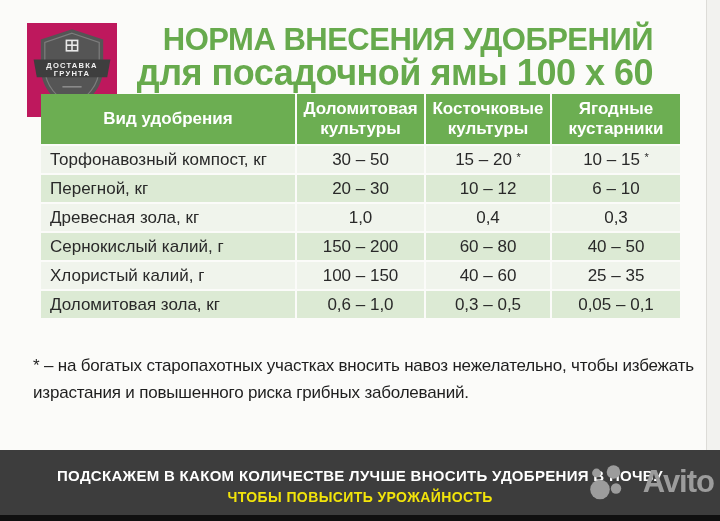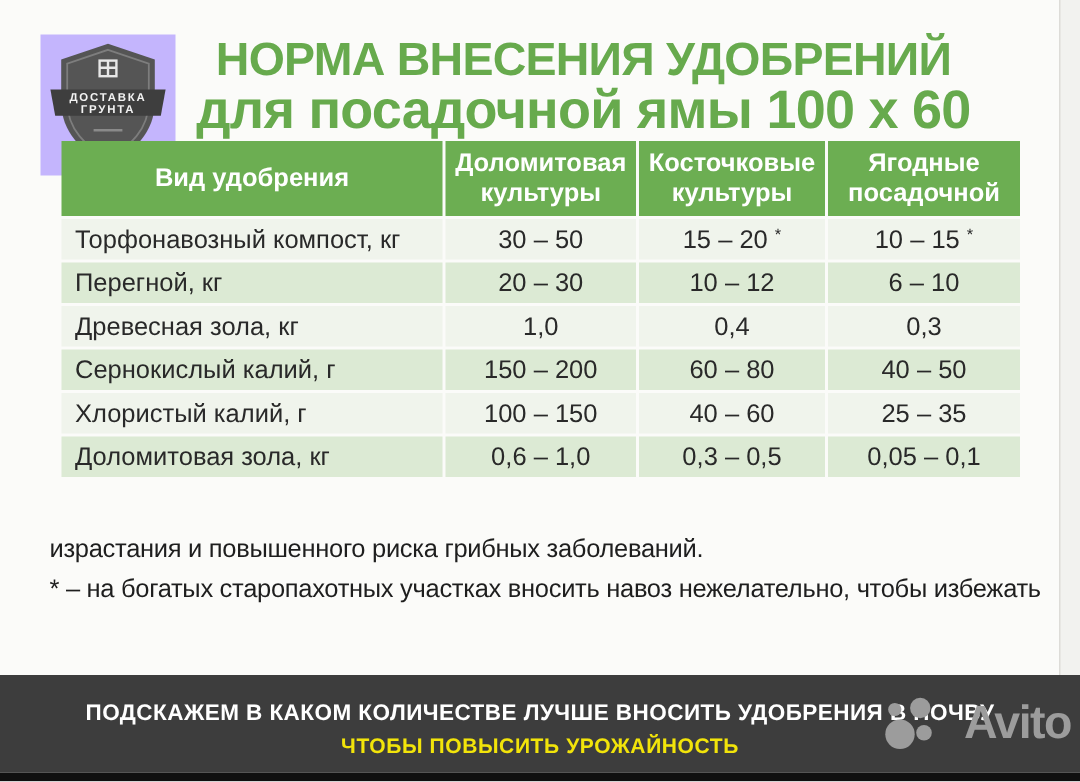--- a/index.html
+++ b/index.html
@@ -18,28 +18,28 @@
     position: absolute; top: 0; right: 0;
     width: 14px; height: 450px;
     background: #f2f2ef;
     border-left: 1px solid #dddcd8;
   }
 
   
   .logo-box {
     position: absolute; left: 27px; top: 23px;
     width: 90px; height: 94px;
-    background: #c4b5fd;
+    background: #be185d;
     display: flex; align-items: center; justify-content: center;
   }
 
   
   .title-block {
     position: absolute; left: 125px; top: 23px; width: 528px;
-    text-align: center; color: #67aa4d;
+    text-align: right; color: #67aa4d;
     letter-spacing: -0.5px;
   }
   .title-line1 { font-size: 31px; font-weight: bold; line-height: 33px; }
   .title-line2 { font-size: 36px; font-weight: bold; line-height: 32px; margin-top: 1px; }
 
   
   table.fert {
     position: absolute; left: 39px; top: 92px;
     width: 643px;
     border-collapse: separate;
@@ -151,21 +151,21 @@
         <col class="c0">
         <col class="c1">
         <col class="c2">
         <col class="c3">
       </colgroup>
     <thead>
       <tr>
         <th>Вид удобрения</th>
         <th>Доломитовая культуры</th>
         <th>Косточковые культуры</th>
-        <th>Ягодные посадочной</th>
+        <th>Ягодные кустарники</th>
       </tr>
     </thead>
     <tbody>
         <tr>
           <td>Торфонавозный компост, кг</td>
           <td>30 – 50</td>
           <td>15 – 20 <sup>*</sup></td>
           <td>10 – 15 <sup>*</sup></td>
         </tr>
         <tr>
@@ -195,22 +195,22 @@
         <tr>
           <td>Доломитовая зола, кг</td>
           <td>0,6 – 1,0</td>
           <td>0,3 – 0,5</td>
           <td>0,05 – 0,1</td>
         </tr>
       </tbody>
   </table>
 
   <div class="footnote">
+    <div>* – на богатых старопахотных участках вносить навоз нежелательно, чтобы избежать</div>
     <div>израстания и повышенного риска грибных заболеваний.</div>
-    <div>* – на богатых старопахотных участках вносить навоз нежелательно, чтобы избежать</div>
   </div>
 
   <div class="banner">
     <div class="banner-line1">ПОДСКАЖЕМ В КАКОМ КОЛИЧЕСТВЕ ЛУЧШЕ ВНОСИТЬ УДОБРЕНИЯ В ПОЧВУ</div>
     <div class="banner-line2">ЧТОБЫ ПОВЫСИТЬ УРОЖАЙНОСТЬ</div>
   </div>
   <div class="bottom-strip"></div>
 
   <div class="avito">
     <svg width="36" height="38" viewBox="0 0 36 38" fill="#9c9c9c">

